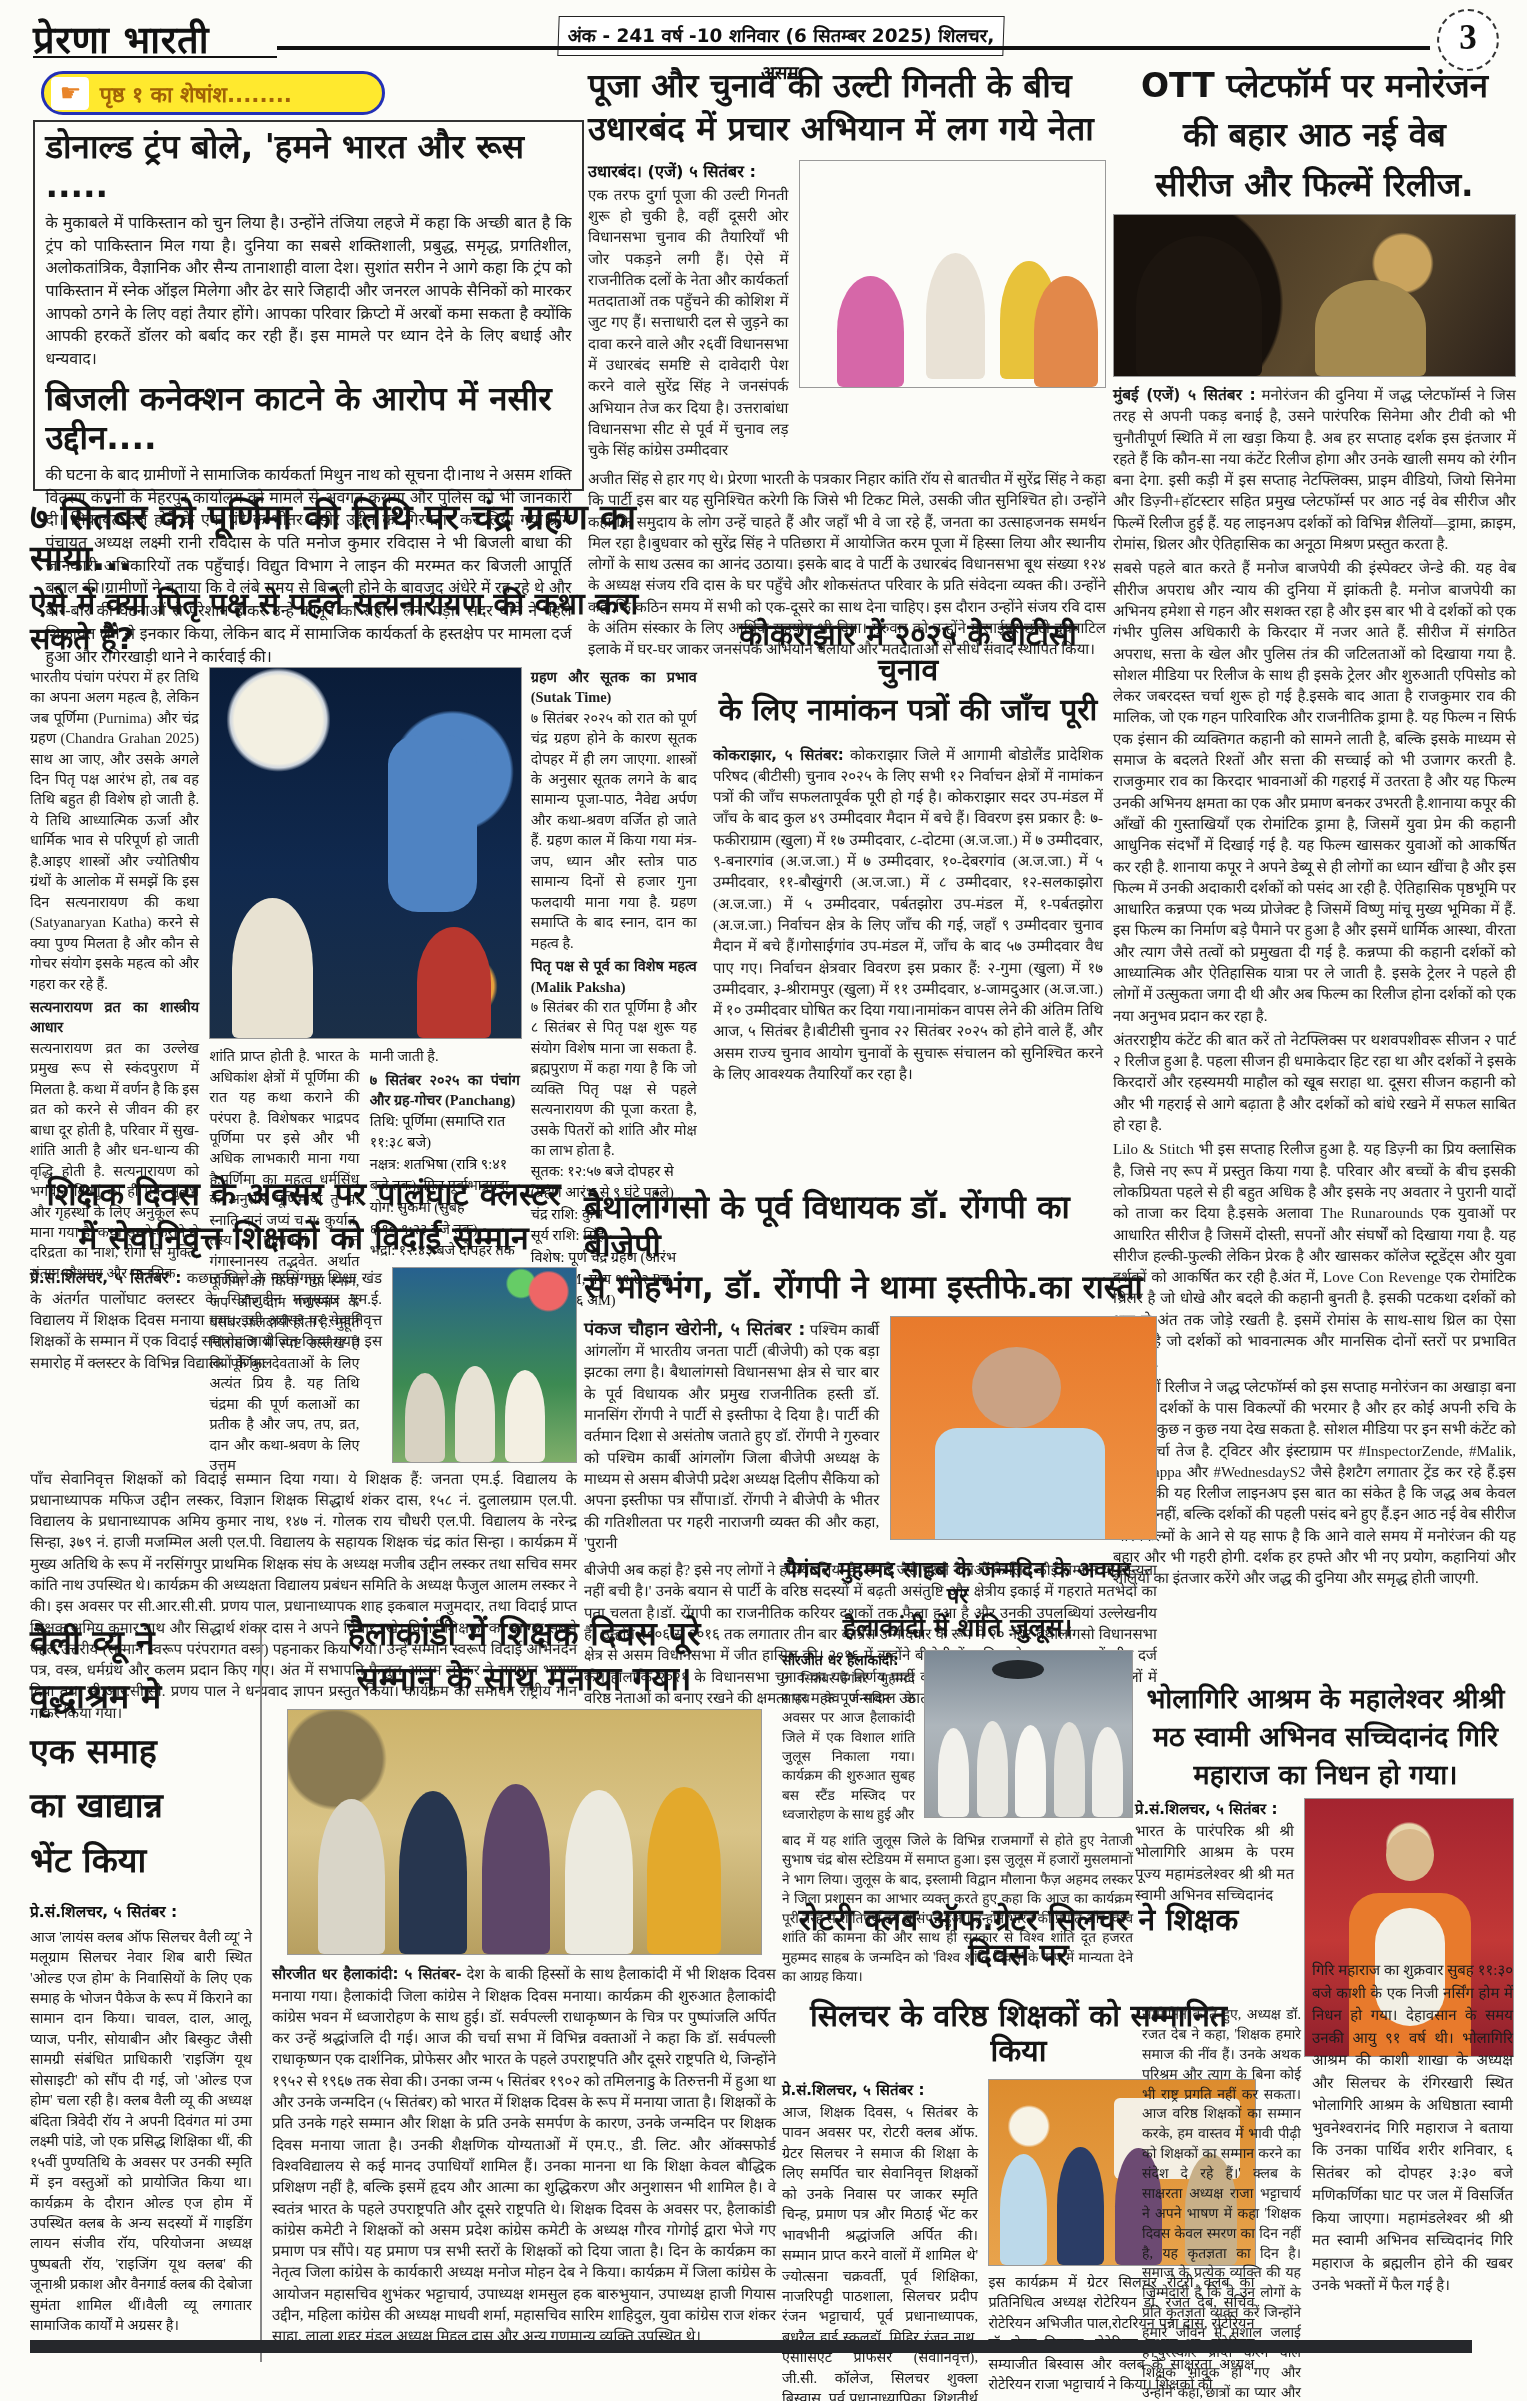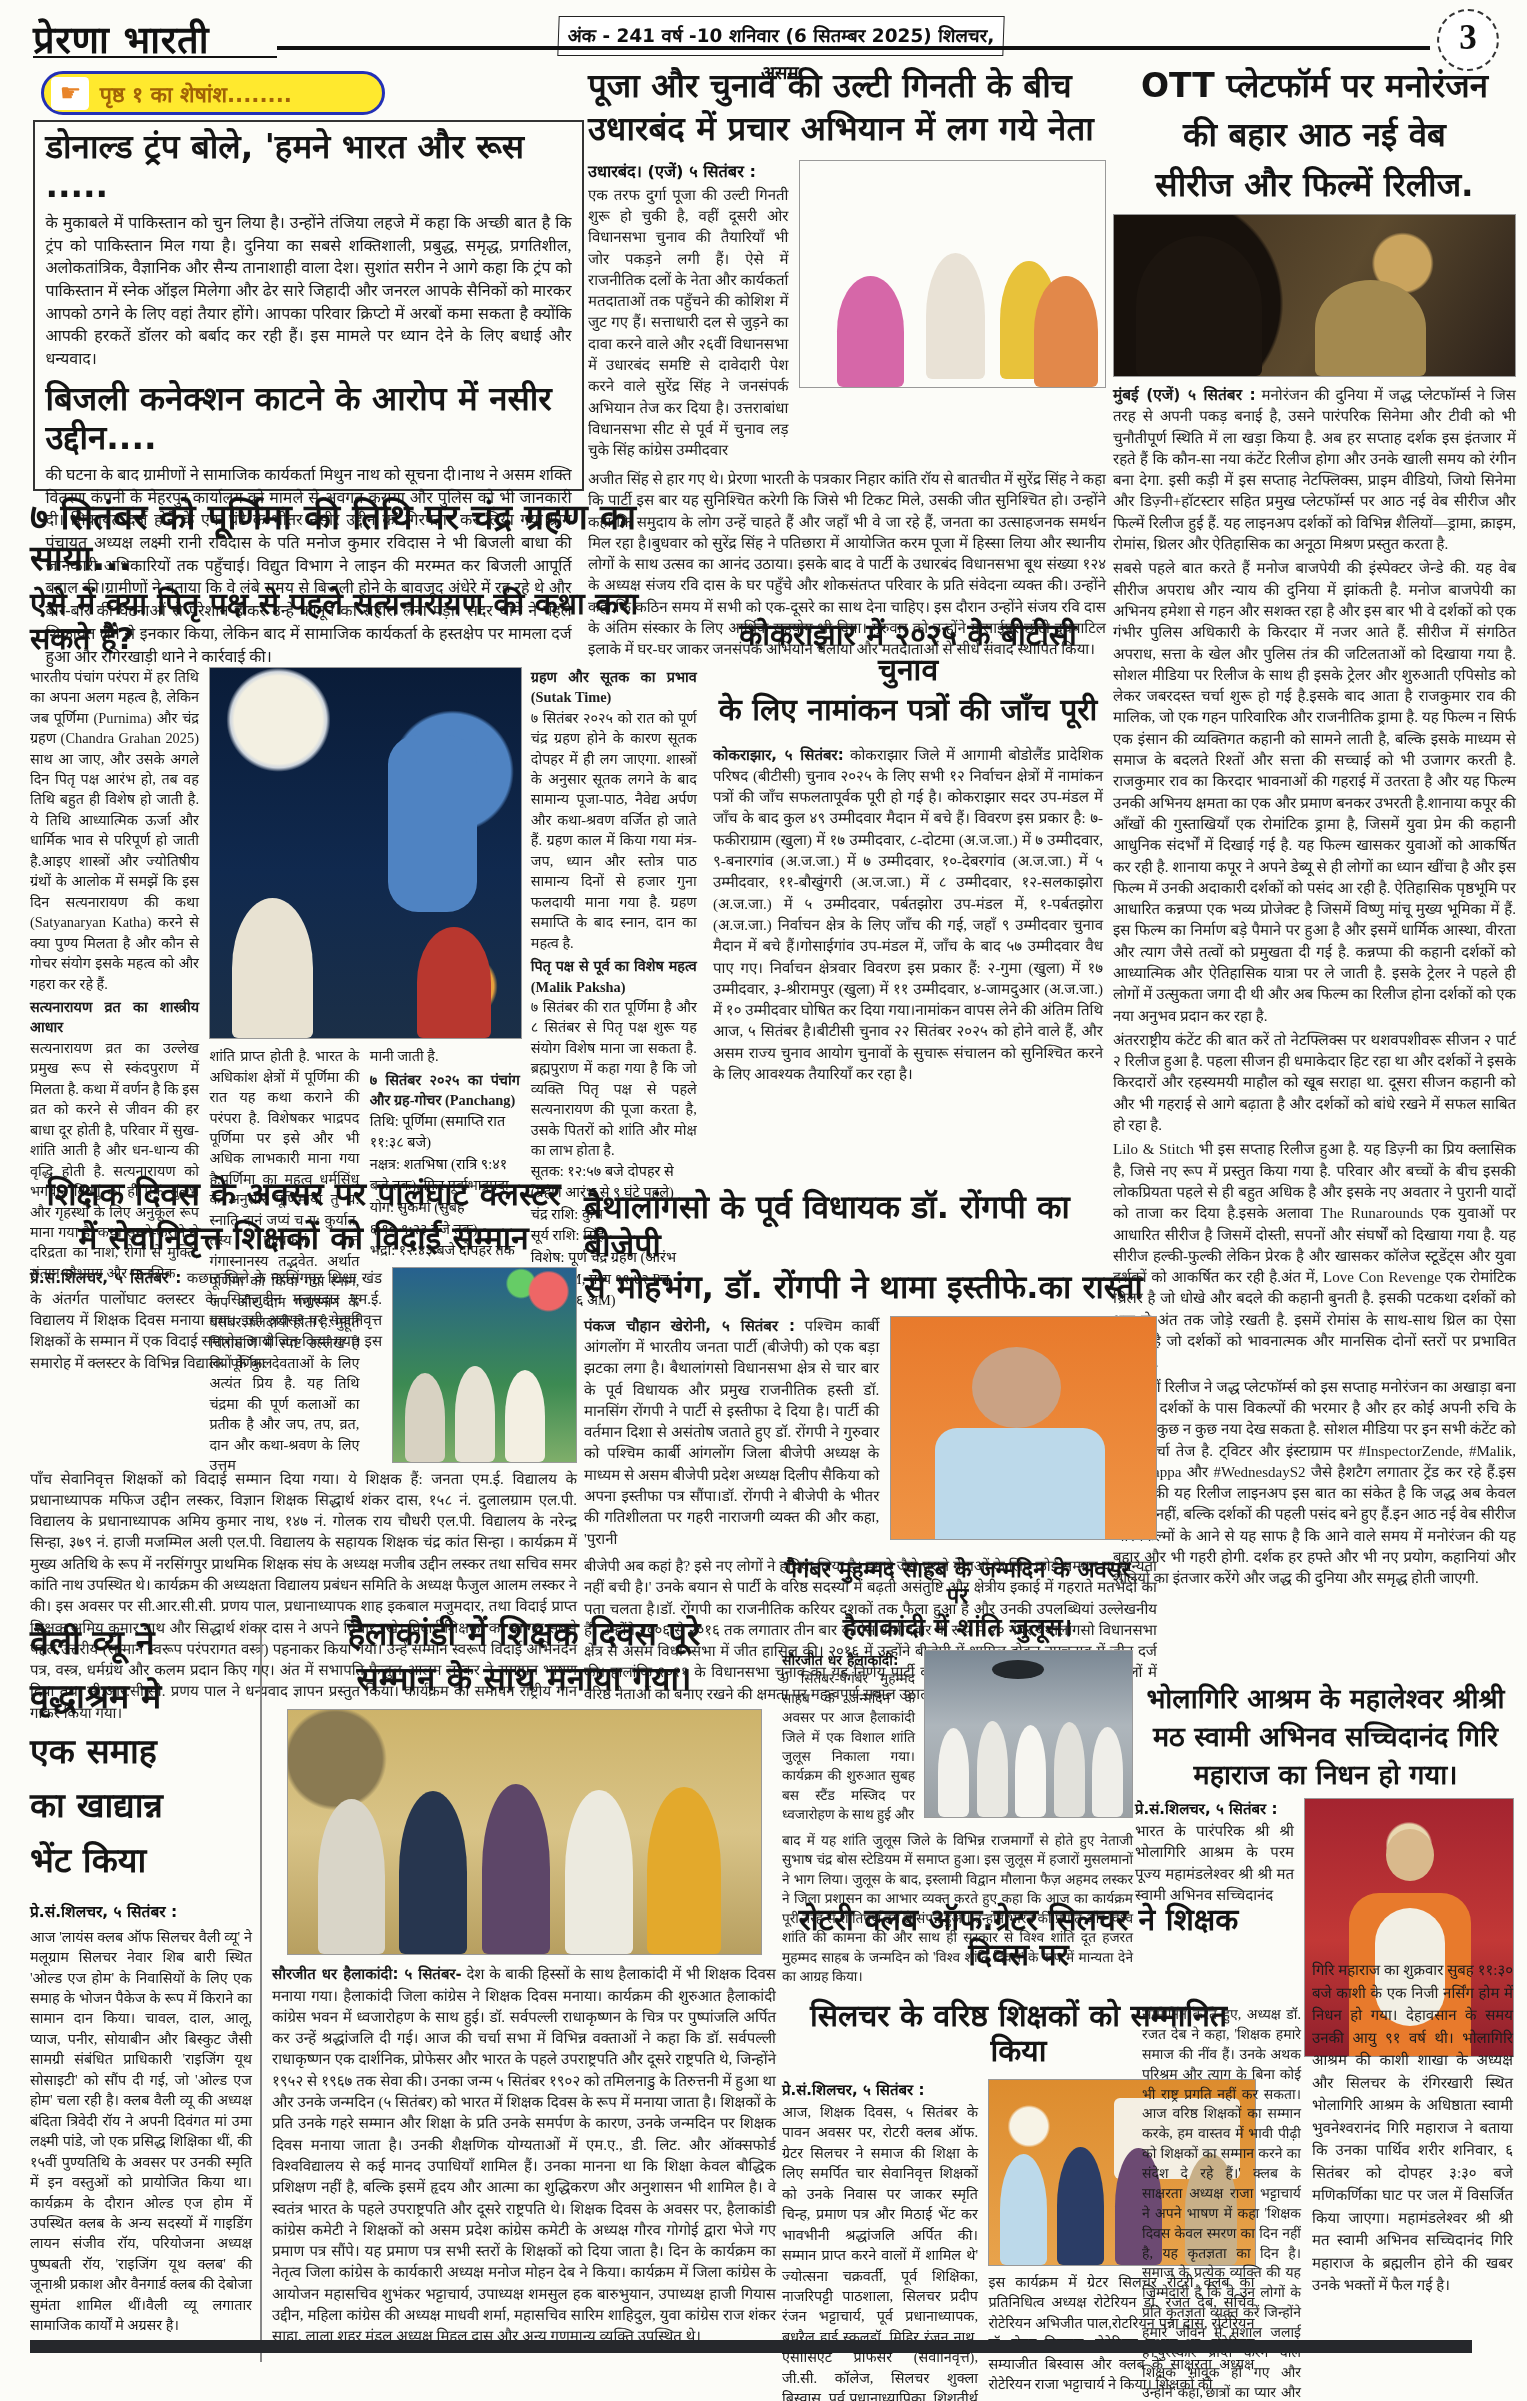--- a/index.html
+++ b/index.html
@@ -140,21 +140,21 @@
       <span>कोकराझार जिले में आगामी बोडोलैंड प्रादेशिक परिषद (बीटीसी) चुनाव २०२५ के लिए सभी १२ निर्वाचन क्षेत्रों में नामांकन पत्रों की जाँच सफलतापूर्वक पूरी हो गई है। कोकराझार सदर उप-मंडल में जाँच के बाद कुल ४९ उम्मीदवार मैदान में बचे हैं। विवरण इस प्रकार है: ७-फकीराग्राम (खुला) में १७ उम्मीदवार, ८-दोटमा (अ.ज.जा.) में ७ उम्मीदवार, ९-बनारगांव (अ.ज.जा.) में ७ उम्मीदवार, १०-देबरगांव (अ.ज.जा.) में ५ उम्मीदवार, ११-बौखुंगरी (अ.ज.जा.) में ८ उम्मीदवार, १२-सलकाझोरा (अ.ज.जा.) में ५ उम्मीदवार, पर्बतझोरा उप-मंडल में, १-पर्बतझोरा (अ.ज.जा.) निर्वाचन क्षेत्र के लिए जाँच की गई, जहाँ ९ उम्मीदवार चुनाव मैदान में बचे हैं।गोसाईगांव उप-मंडल में, जाँच के बाद ५७ उम्मीदवार वैध पाए गए। निर्वाचन क्षेत्रवार विवरण इस प्रकार हैं: २-गुमा (खुला) में १७ उम्मीदवार, ३-श्रीरामपुर (खुला) में ११ उम्मीदवार, ४-जामदुआर (अ.ज.जा.) में १० उम्मीदवार घोषित कर दिया गया।नामांकन वापस लेने की अंतिम तिथि आज, ५ सितंबर है।बीटीसी चुनाव २२ सितंबर २०२५ को होने वाले हैं, और असम राज्य चुनाव आयोग चुनावों के सुचारू संचालन को सुनिश्चित करने के लिए आवश्यक तैयारियाँ कर रहा है।</span>
     </div>
   </div>
 
   <div class="abs" style="left:584px;top:1189px;width:573px;height:390px;">
     <div class="hl" style="font-size:32px;">बैथालांगसो के पूर्व विधायक डॉ. रोंगपी का बीजेपी</div>
     <div class="hl" style="font-size:32px;margin-top:4.4px;">से मोहभंग, डॉ. रोंगपी ने थामा इस्तीफे.का रास्ता</div>
     <div style="display:flex;gap:10.4px;margin-top:9px;">
       <div style="width:296px;">
         <div class="body" style="font-size:15px;">
-          <span class="byline" style="font-size:15px;">पंकज चौहान खेरोनी, ५ सितंबर :</span>
+          <span class="byline" style="font-size:18px;">पंकज चौहान खेरोनी, ५ सितंबर :</span>
           <span>पश्चिम कार्बी आंगलोंग में भारतीय जनता पार्टी (बीजेपी) को एक बड़ा झटका लगा है। बैथालांगसो विधानसभा क्षेत्र से चार बार के पूर्व विधायक और प्रमुख राजनीतिक हस्ती डॉ. मानसिंग रोंगपी ने पार्टी से इस्तीफा दे दिया है। पार्टी की वर्तमान दिशा से असंतोष जताते हुए डॉ. रोंगपी ने गुरुवार को पश्चिम कार्बी आंगलोंग जिला बीजेपी अध्यक्ष के माध्यम से असम बीजेपी प्रदेश अध्यक्ष दिलीप सैकिया को अपना इस्तीफा पत्र सौंपा।डॉ. रोंगपी ने बीजेपी के भीतर की गतिशीलता पर गहरी नाराजगी व्यक्त की और कहा, 'पुरानी</span>
         </div>
       </div>
       <div class="photo" style="width:266px;height:222px;background:linear-gradient(180deg,#e87a2c 0%,#ef9445 100%);">
         <div class="fig" style="left:81px;top:30px;width:89px;height:81px;background:#caa284;border-radius:50%;"></div>
         <div class="fig" style="left:44px;bottom:0;width:170px;height:111px;background:#bcd9ea;border-radius:22px 22px 0 0;"></div>
       </div>
     </div>
     <div class="body" style="font-size:15px;margin-top:6px;">बीजेपी अब कहां है? इसे नए लोगों ने हथिया लिया है। हमारे जैसे पुराने नेताओं के लिए कोई सम्मान या मान्यता नहीं बची है।' उनके बयान से पार्टी के वरिष्ठ सदस्यों में बढ़ती असंतुष्टि और क्षेत्रीय इकाई में गहराते मतभेदों का पता चलता है।डॉ. रोंगपी का राजनीतिक करियर दशकों तक फैला हुआ है और उनकी उपलब्धियां उल्लेखनीय हैं। उन्होंने २००६ से २०१६ तक लगातार तीन बार कांग्रेस उम्मीदवार के रूप में २० नंबर बैथालांगसो विधानसभा क्षेत्र से असम विधानसभा में जीत हासिल की। २०१६ में उन्होंने बीजेपी में शामिल होकर उपचुनाव में जीत दर्ज की। हालांकि २०२१ के विधानसभा चुनाव का यह निर्णय पार्टी की संगठनात्मक एकता और पहाड़ी जिलों में वरिष्ठ नेताओं को बनाए रखने की क्षमता पर महत्वपूर्ण सवाल उठाता है।</div>
   </div>

